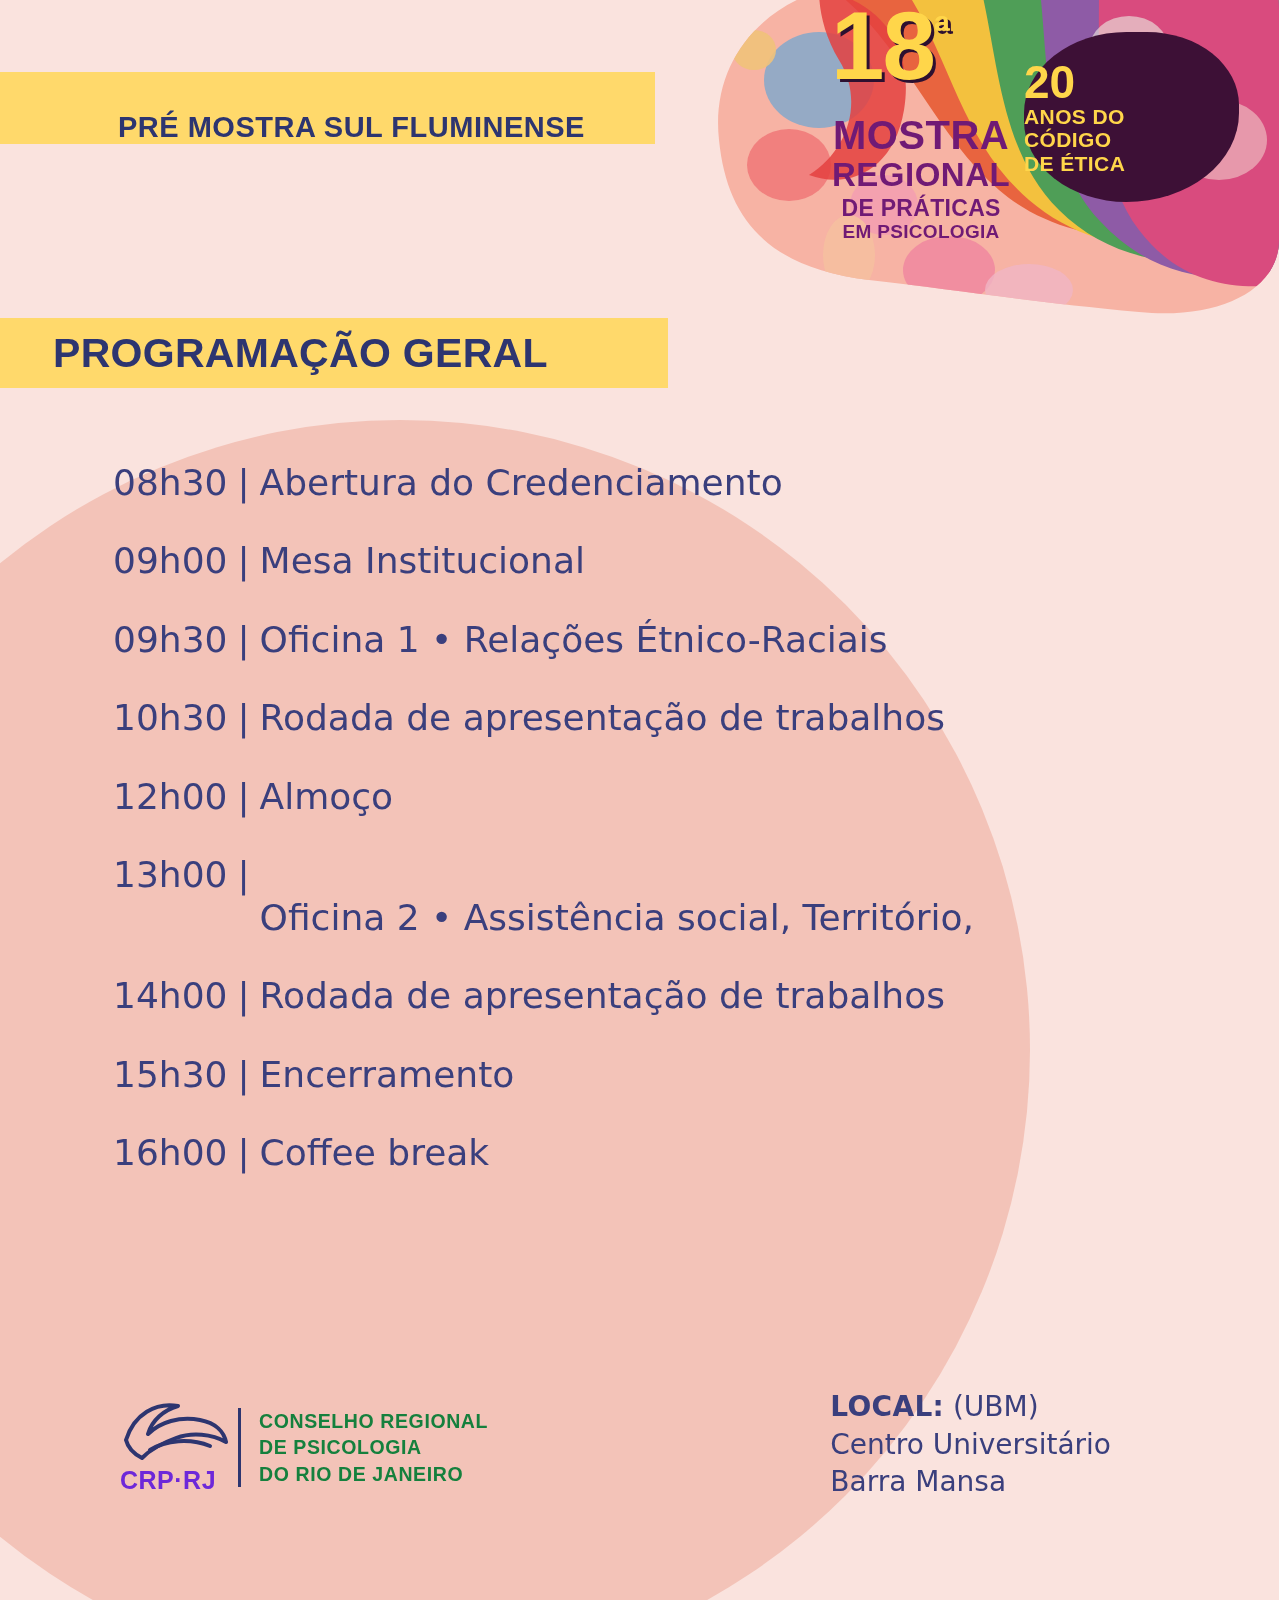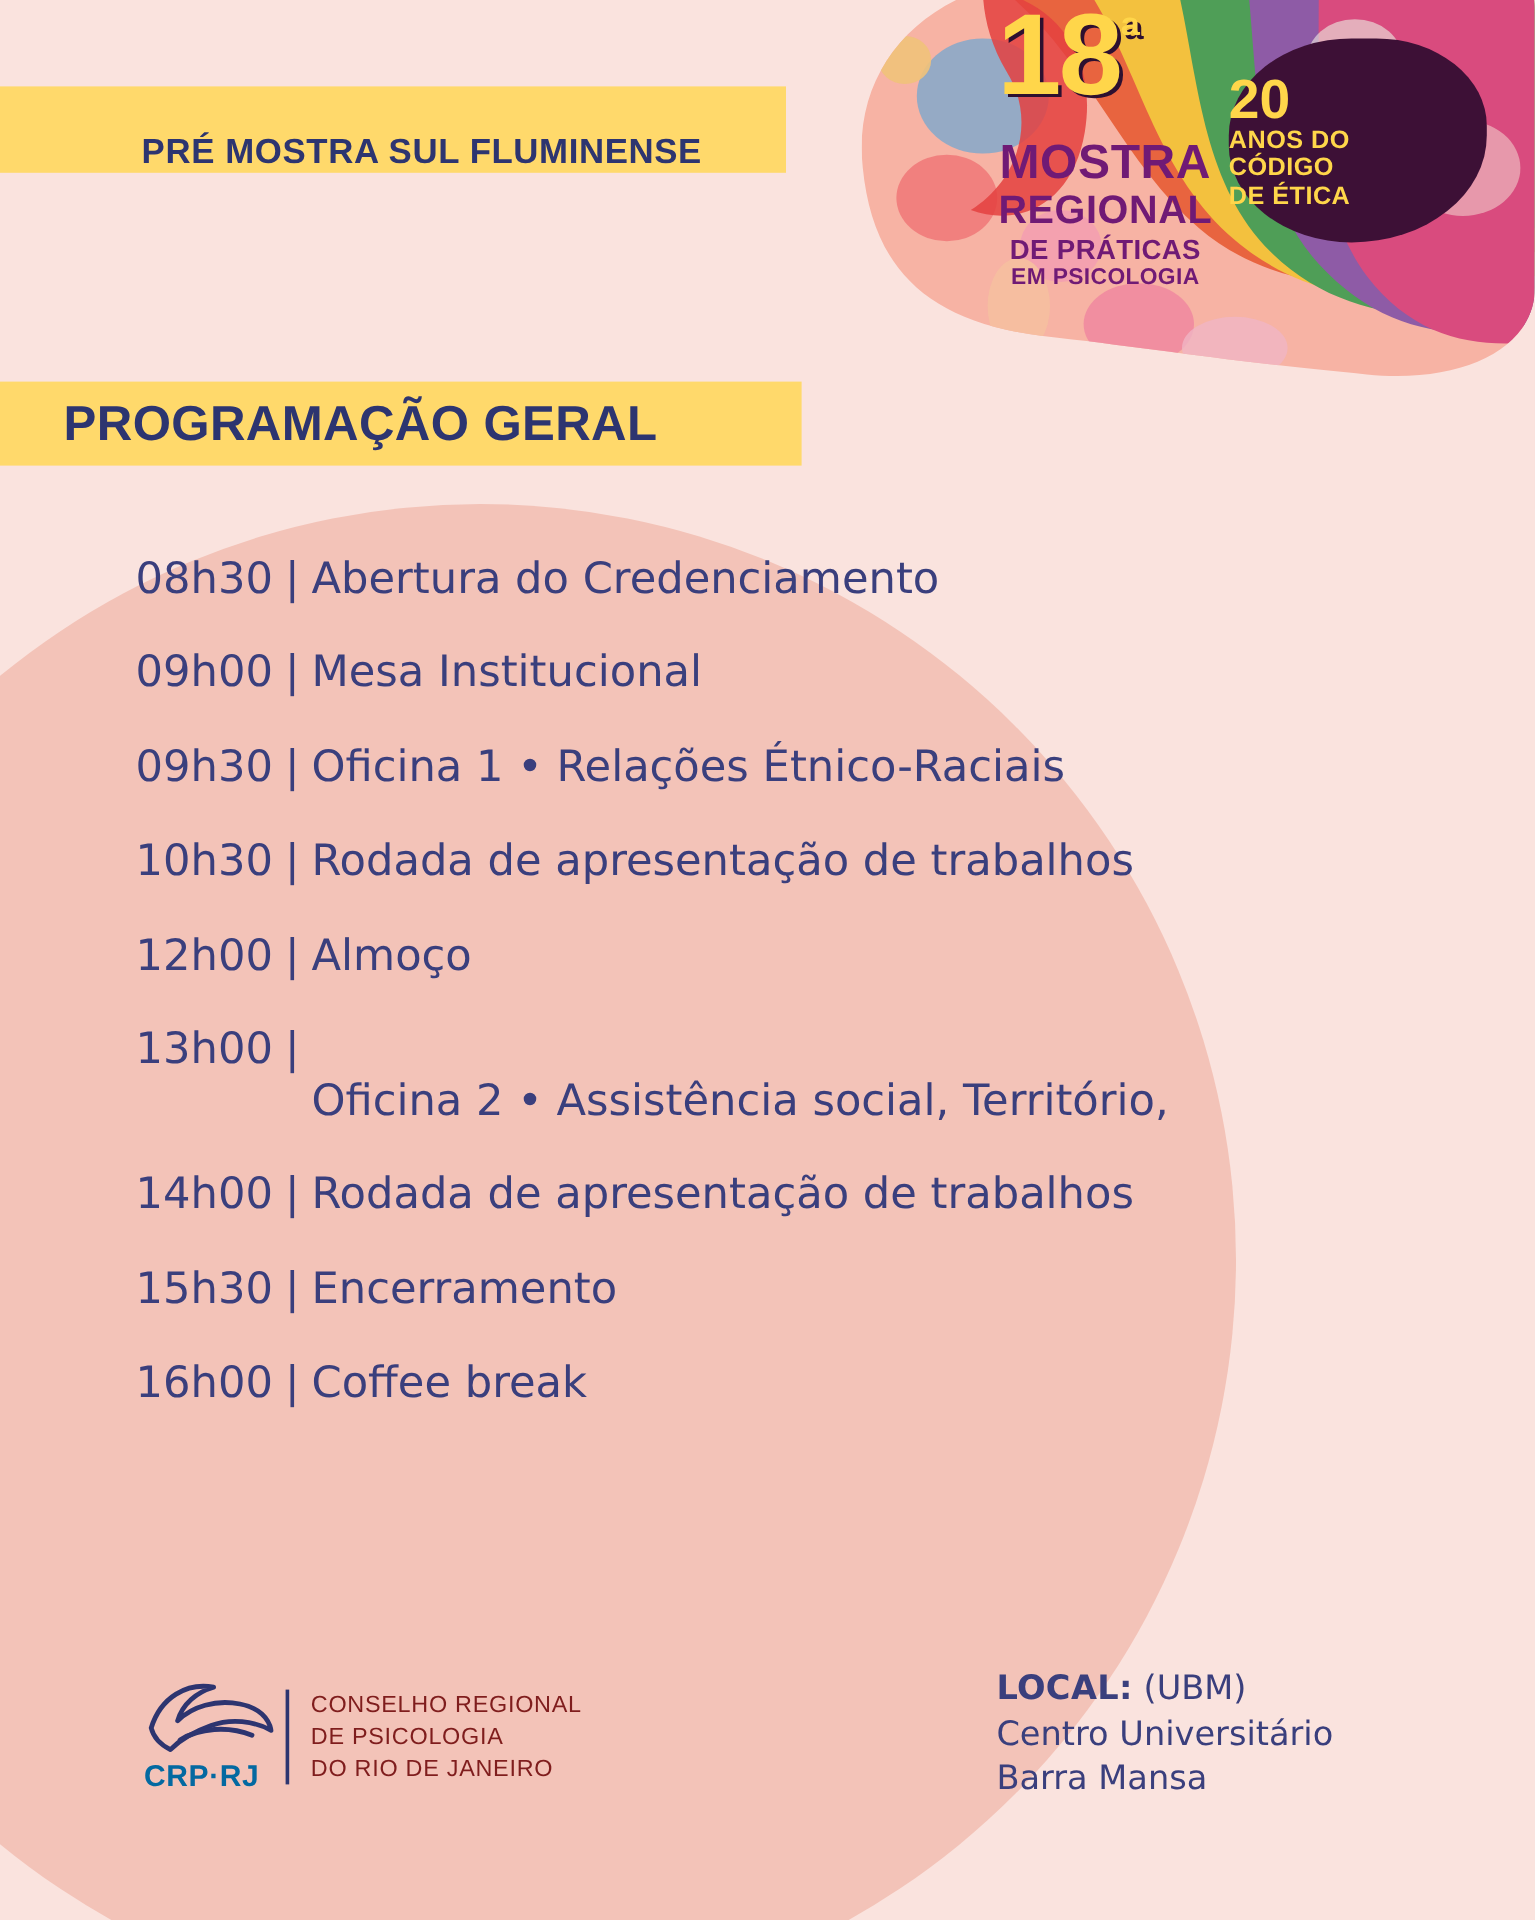--- a/index.html
+++ b/index.html
@@ -88,29 +88,29 @@
   
   .footer-logo {
     position: absolute;
     left: 120px; bottom: 105px;
     display: flex; align-items: center;
   }
   .logo-mark { width: 108px; height: 95px; position: relative; }
   .logo-text {
     border-left: 3px solid #2d3570;
     padding-left: 18px; margin-left: 10px;
-    color: #7f1d1d;
-    font-weight: normal;
+    color: #15803d;
+    font-weight: bold;
     font-size: 19.5px;
     line-height: 1.35;
     letter-spacing: 0.6px;
   }
   .logo-crp {
     position: absolute; left: 0; bottom: 0;
-    color: #0369a1; font-weight: bold; font-size: 25px;
+    color: #6d28d9; font-weight: bold; font-size: 25px;
     letter-spacing: 0.5px;
   }
 
   .local {
     position: absolute;
     right: 168px; bottom: 100px;
     color: #3a3f7d;
     font-size: 28px;
     line-height: 1.33;
     text-align: left;

